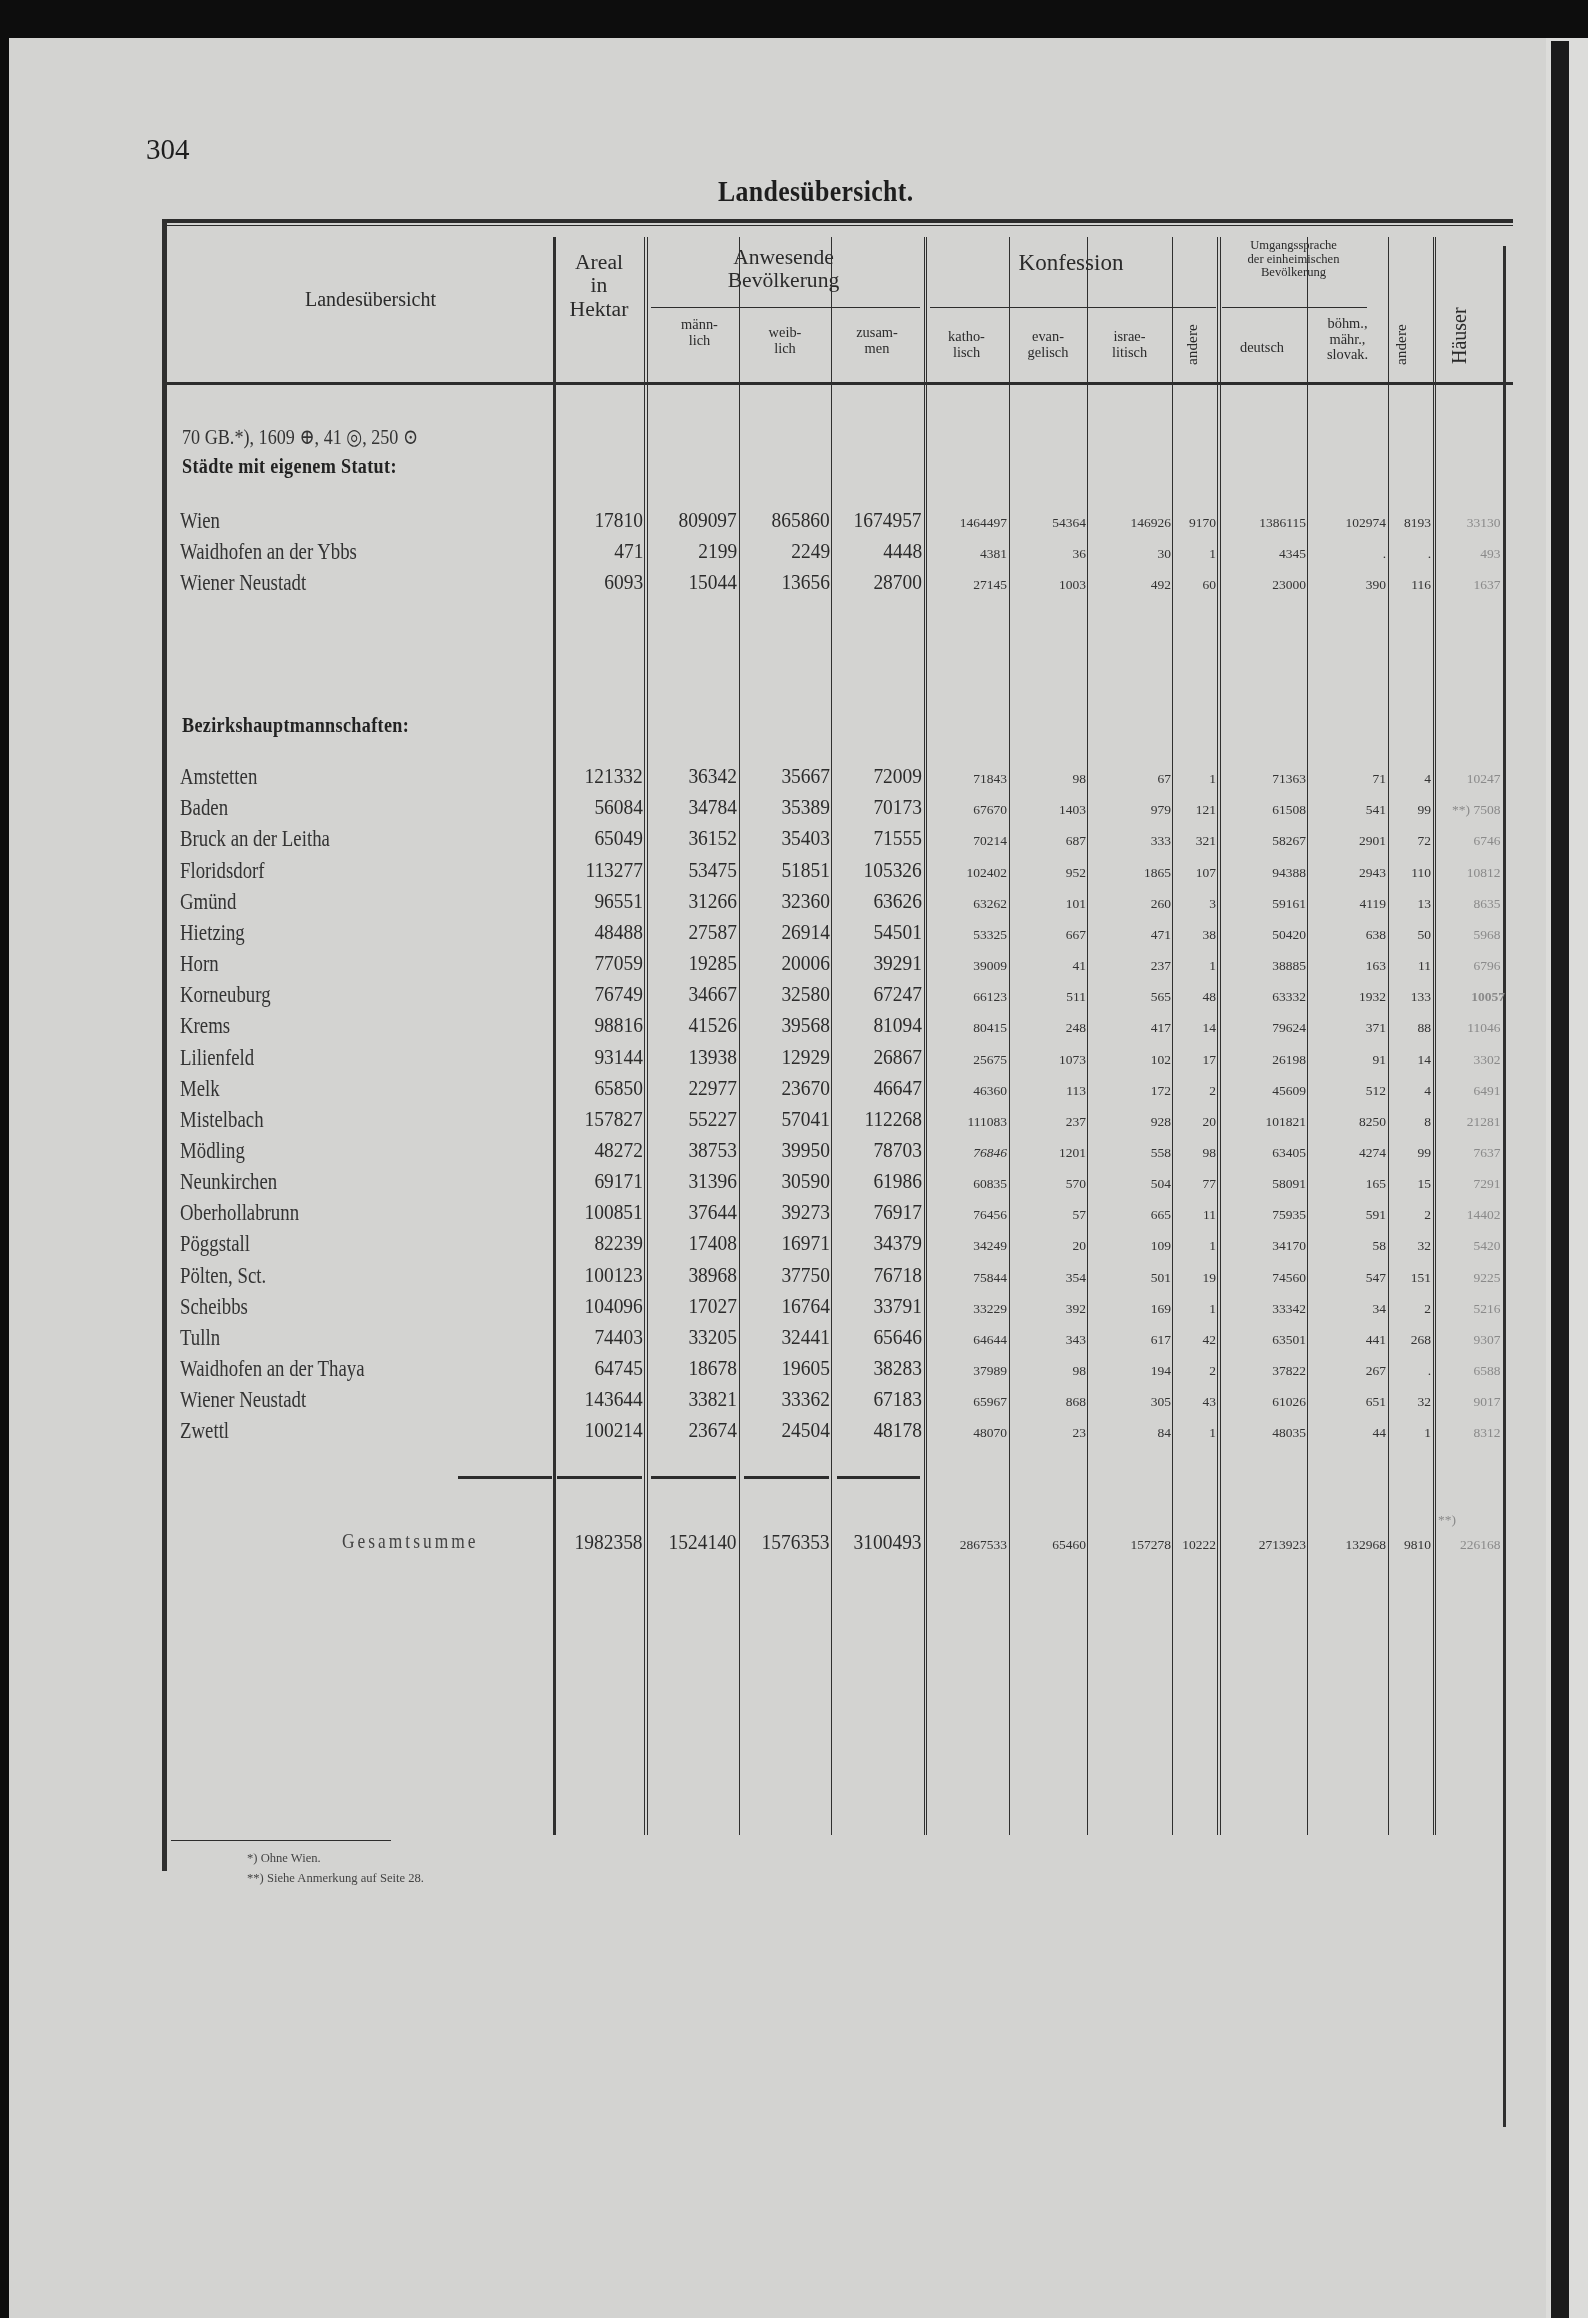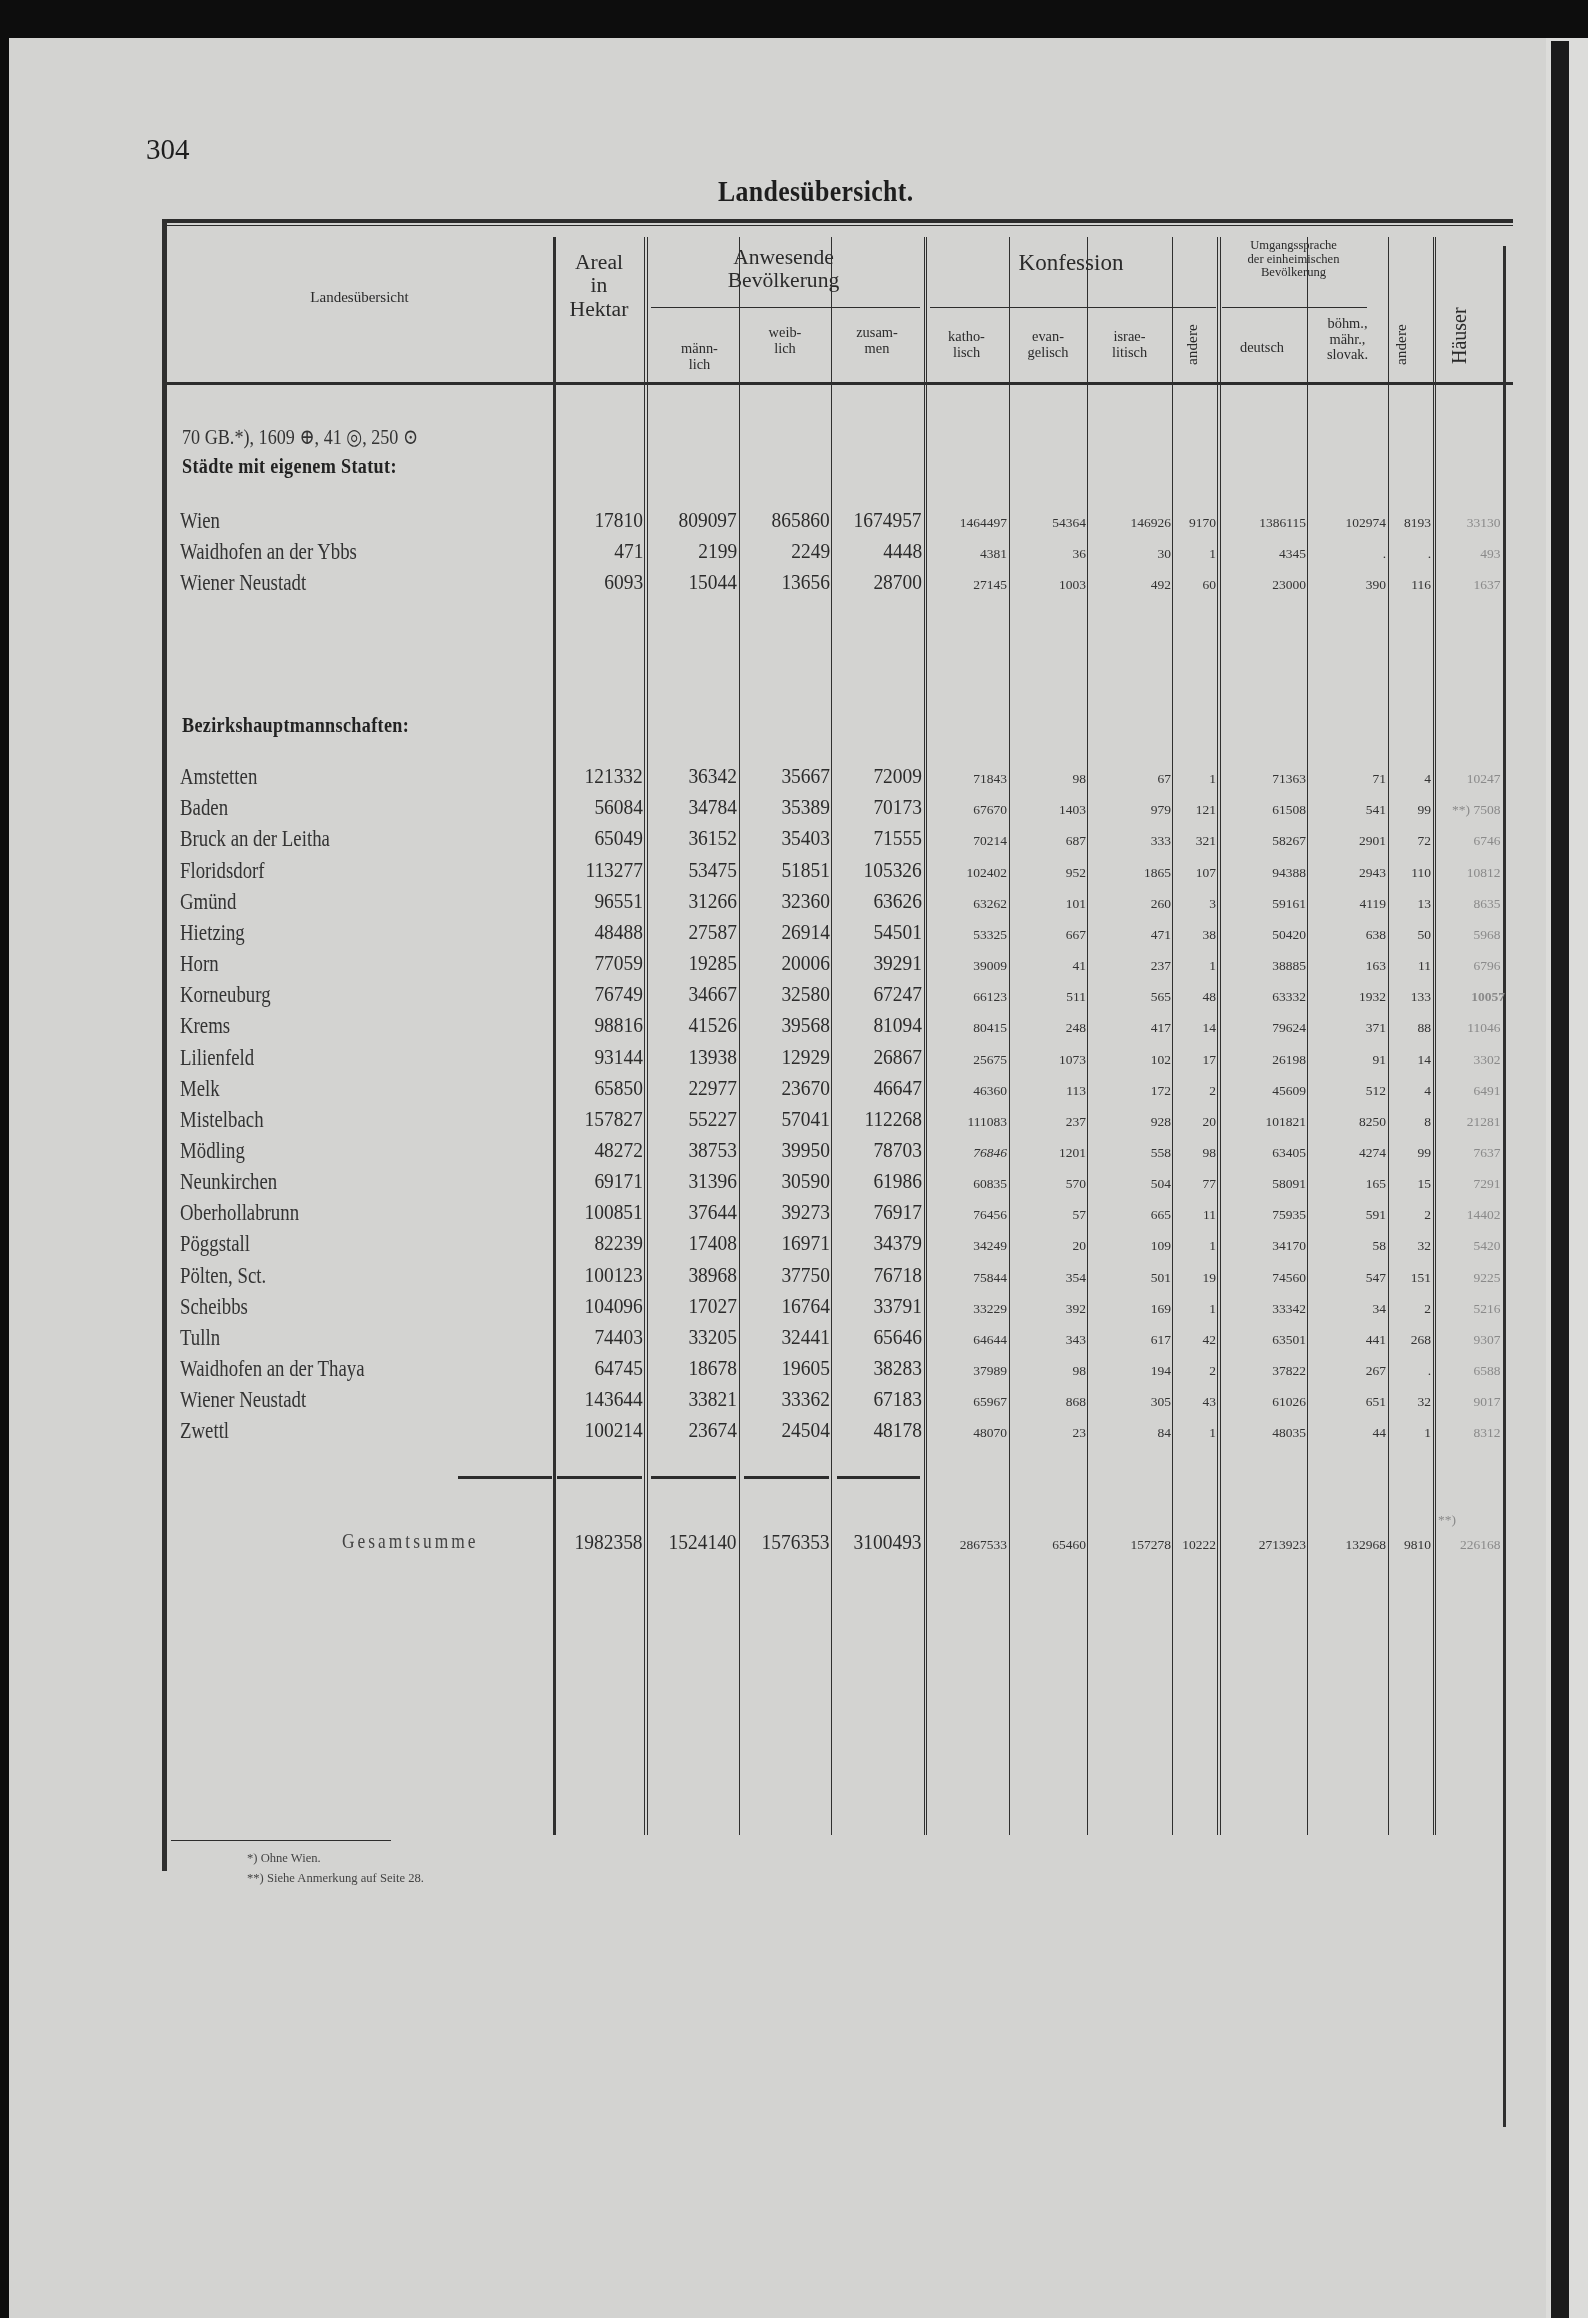--- a/index.html
+++ b/index.html
@@ -48,34 +48,34 @@
 <div class="title">Landesübersicht.</div>
 
 <div class="tbl" id="tbl">
 
   <div class="hline" style="left:0;top:0;width:1351px;height:3.6px;"></div>
   <div class="hline" style="left:0;top:6.3px;width:1351px;height:0.9px;"></div>
   <div class="hline" style="left:0;top:163px;width:1351px;height:2.7px;"></div>
   <div class="vline" style="left:0;top:0;width:4.5px;height:1652px;"></div>
   <div class="vline" style="left:1341px;top:27px;width:2.7px;height:1881px;"></div>
 
-  <div class="hd hd-sm" style="left:9px;top:70px;width:377px;font-size:15px;">Landesübersicht</div>
+  <div class="hd hd-sm" style="left:20px;top:70px;width:377px;font-size:20px;">Landesübersicht</div>
 
   <div class="hd" style="left:391px;top:32px;width:92px;font-size:21.6px;">
     <div>Areal</div>
       <div>in</div>
       <div>Hektar</div>
   </div>
 
   <div class="hd" style="left:482px;top:27px;width:279px;font-size:21.6px;">
     <div>Anwesende</div>
       <div>Bevölkerung</div>
   </div>
   <div class="hline" style="left:489px;top:88px;width:269px;height:0.9px;"></div>
-  <div class="hd hd-sm" style="left:482px;top:122px;width:111px;">
+  <div class="hd hd-sm" style="left:482px;top:98px;width:111px;">
       <div>männ-</div>
       <div>lich</div>
     </div>
   <div class="hd hd-sm" style="left:577px;top:106px;width:92px;">
       <div>weib-</div>
       <div>lich</div>
     </div>
   <div class="hd hd-sm" style="left:669px;top:106px;width:92px;">
       <div>zusam-</div>
       <div>men</div>

